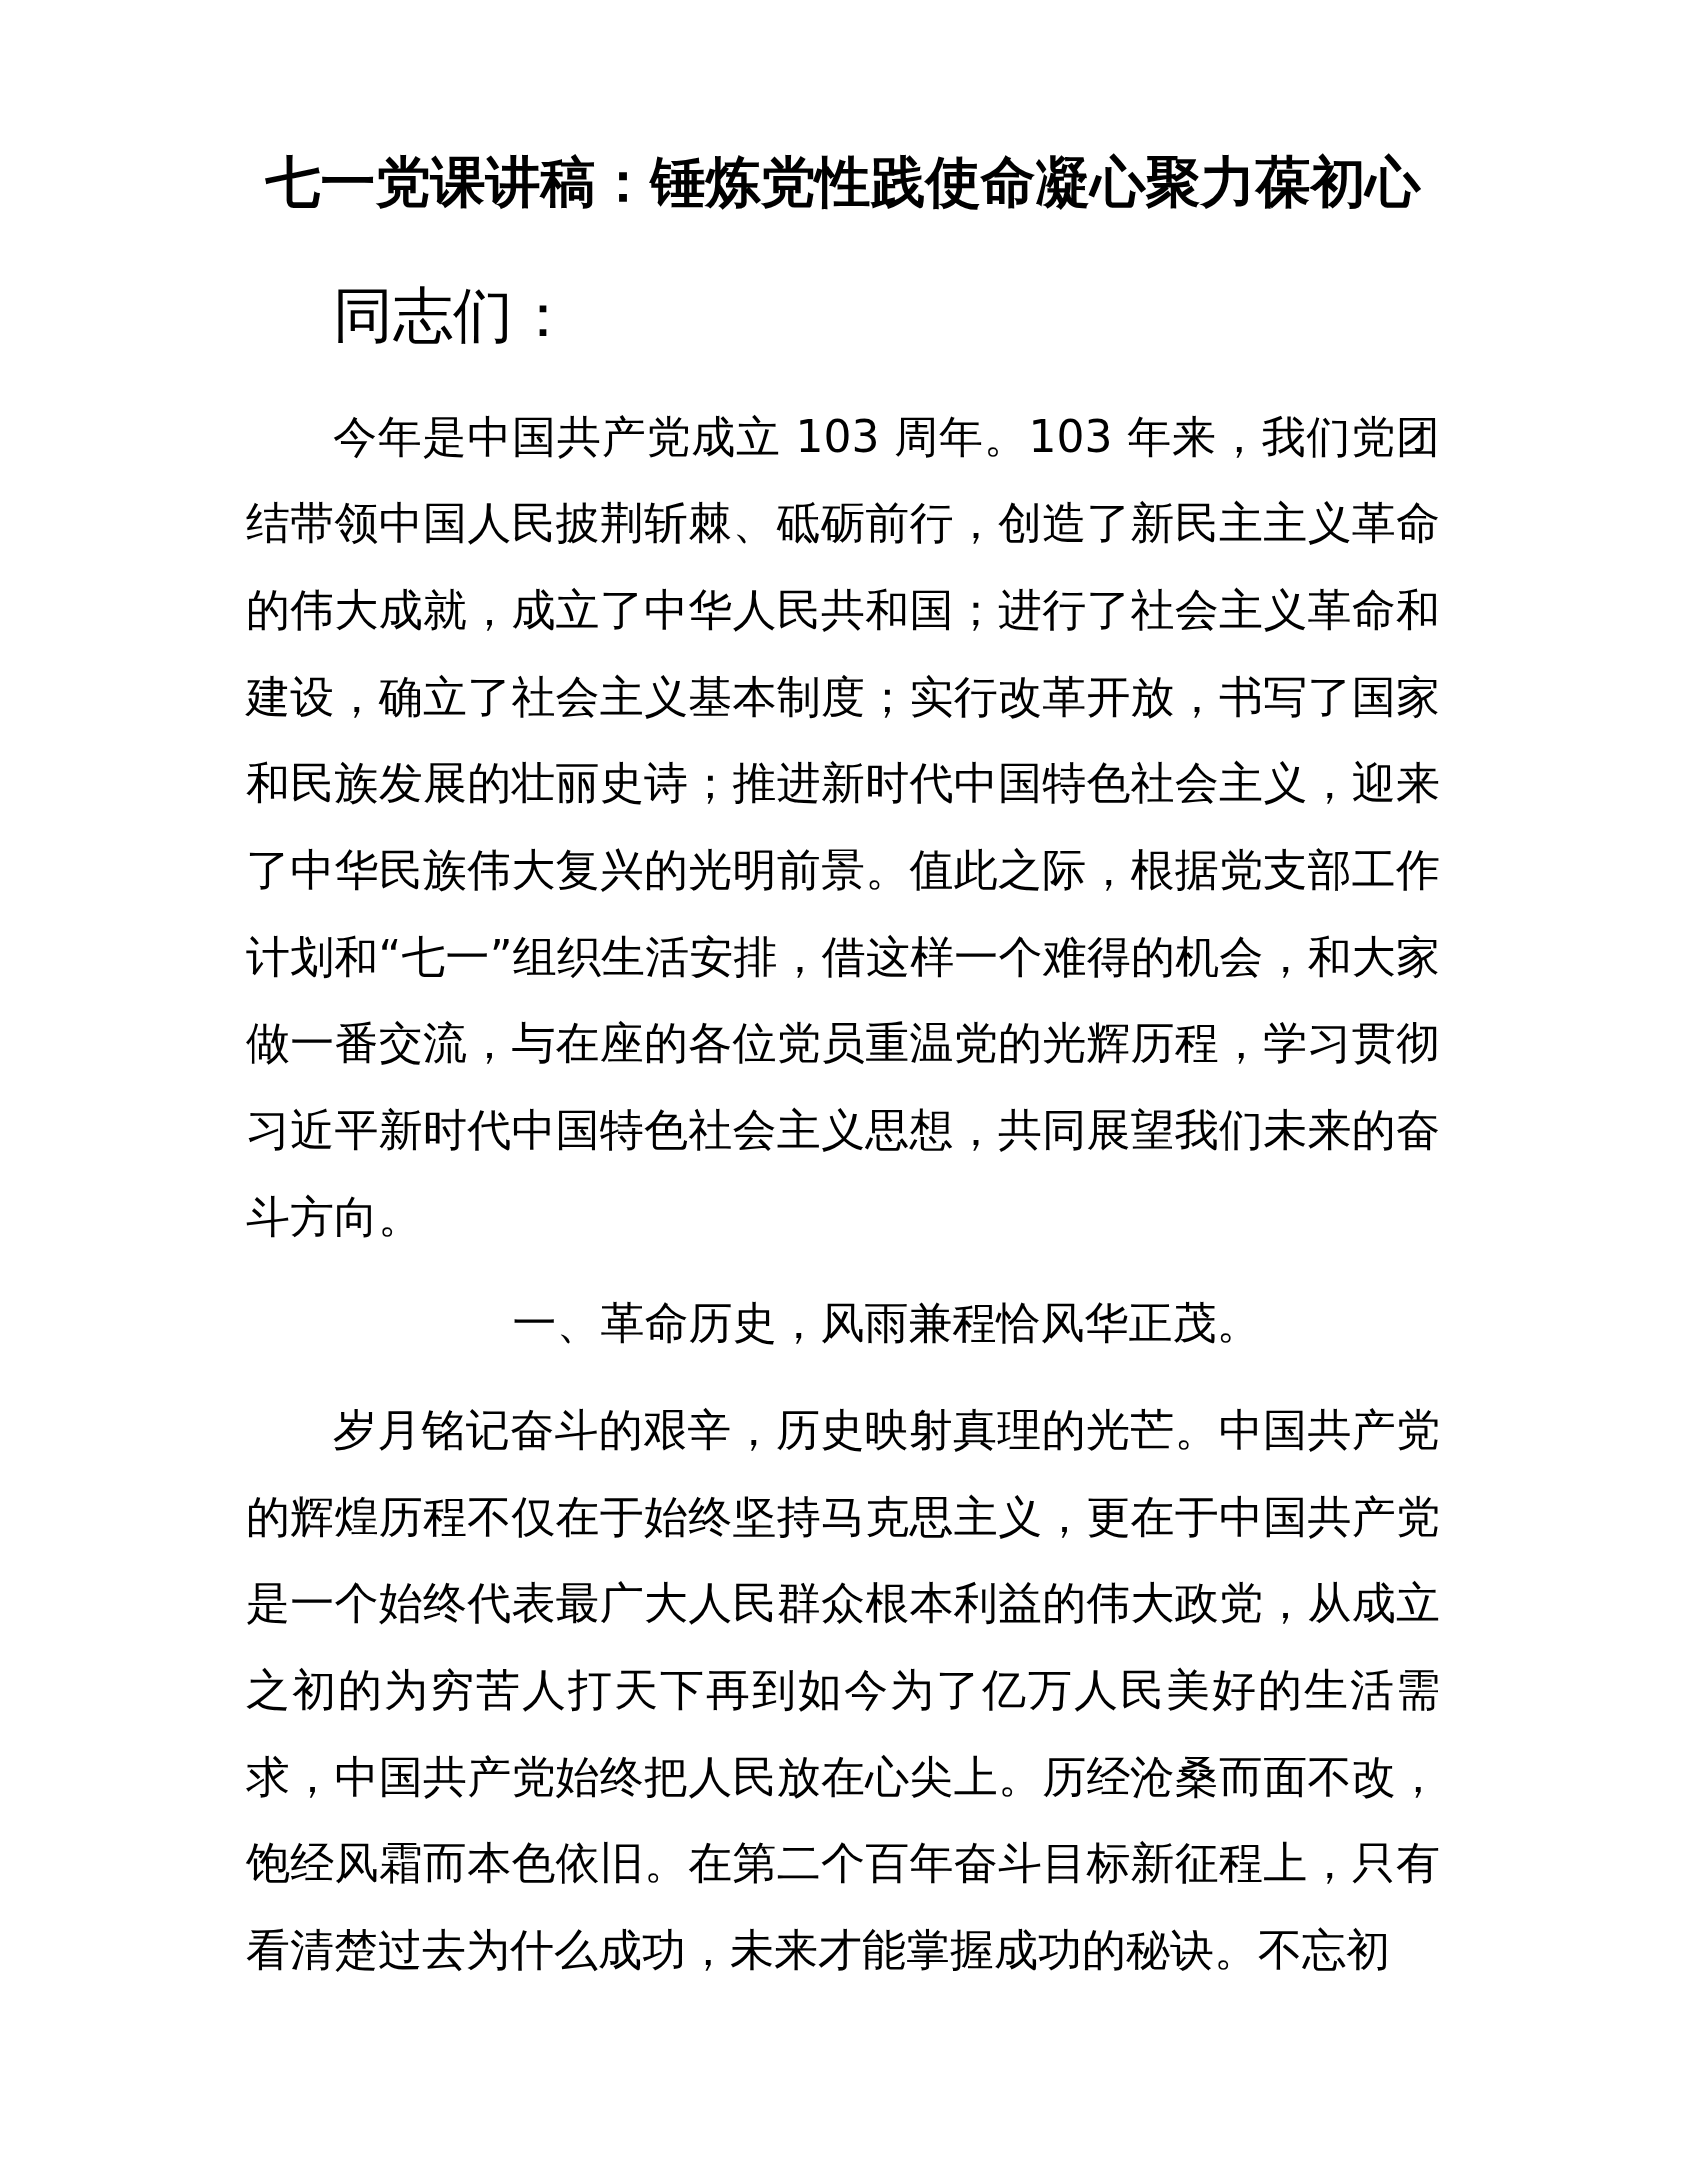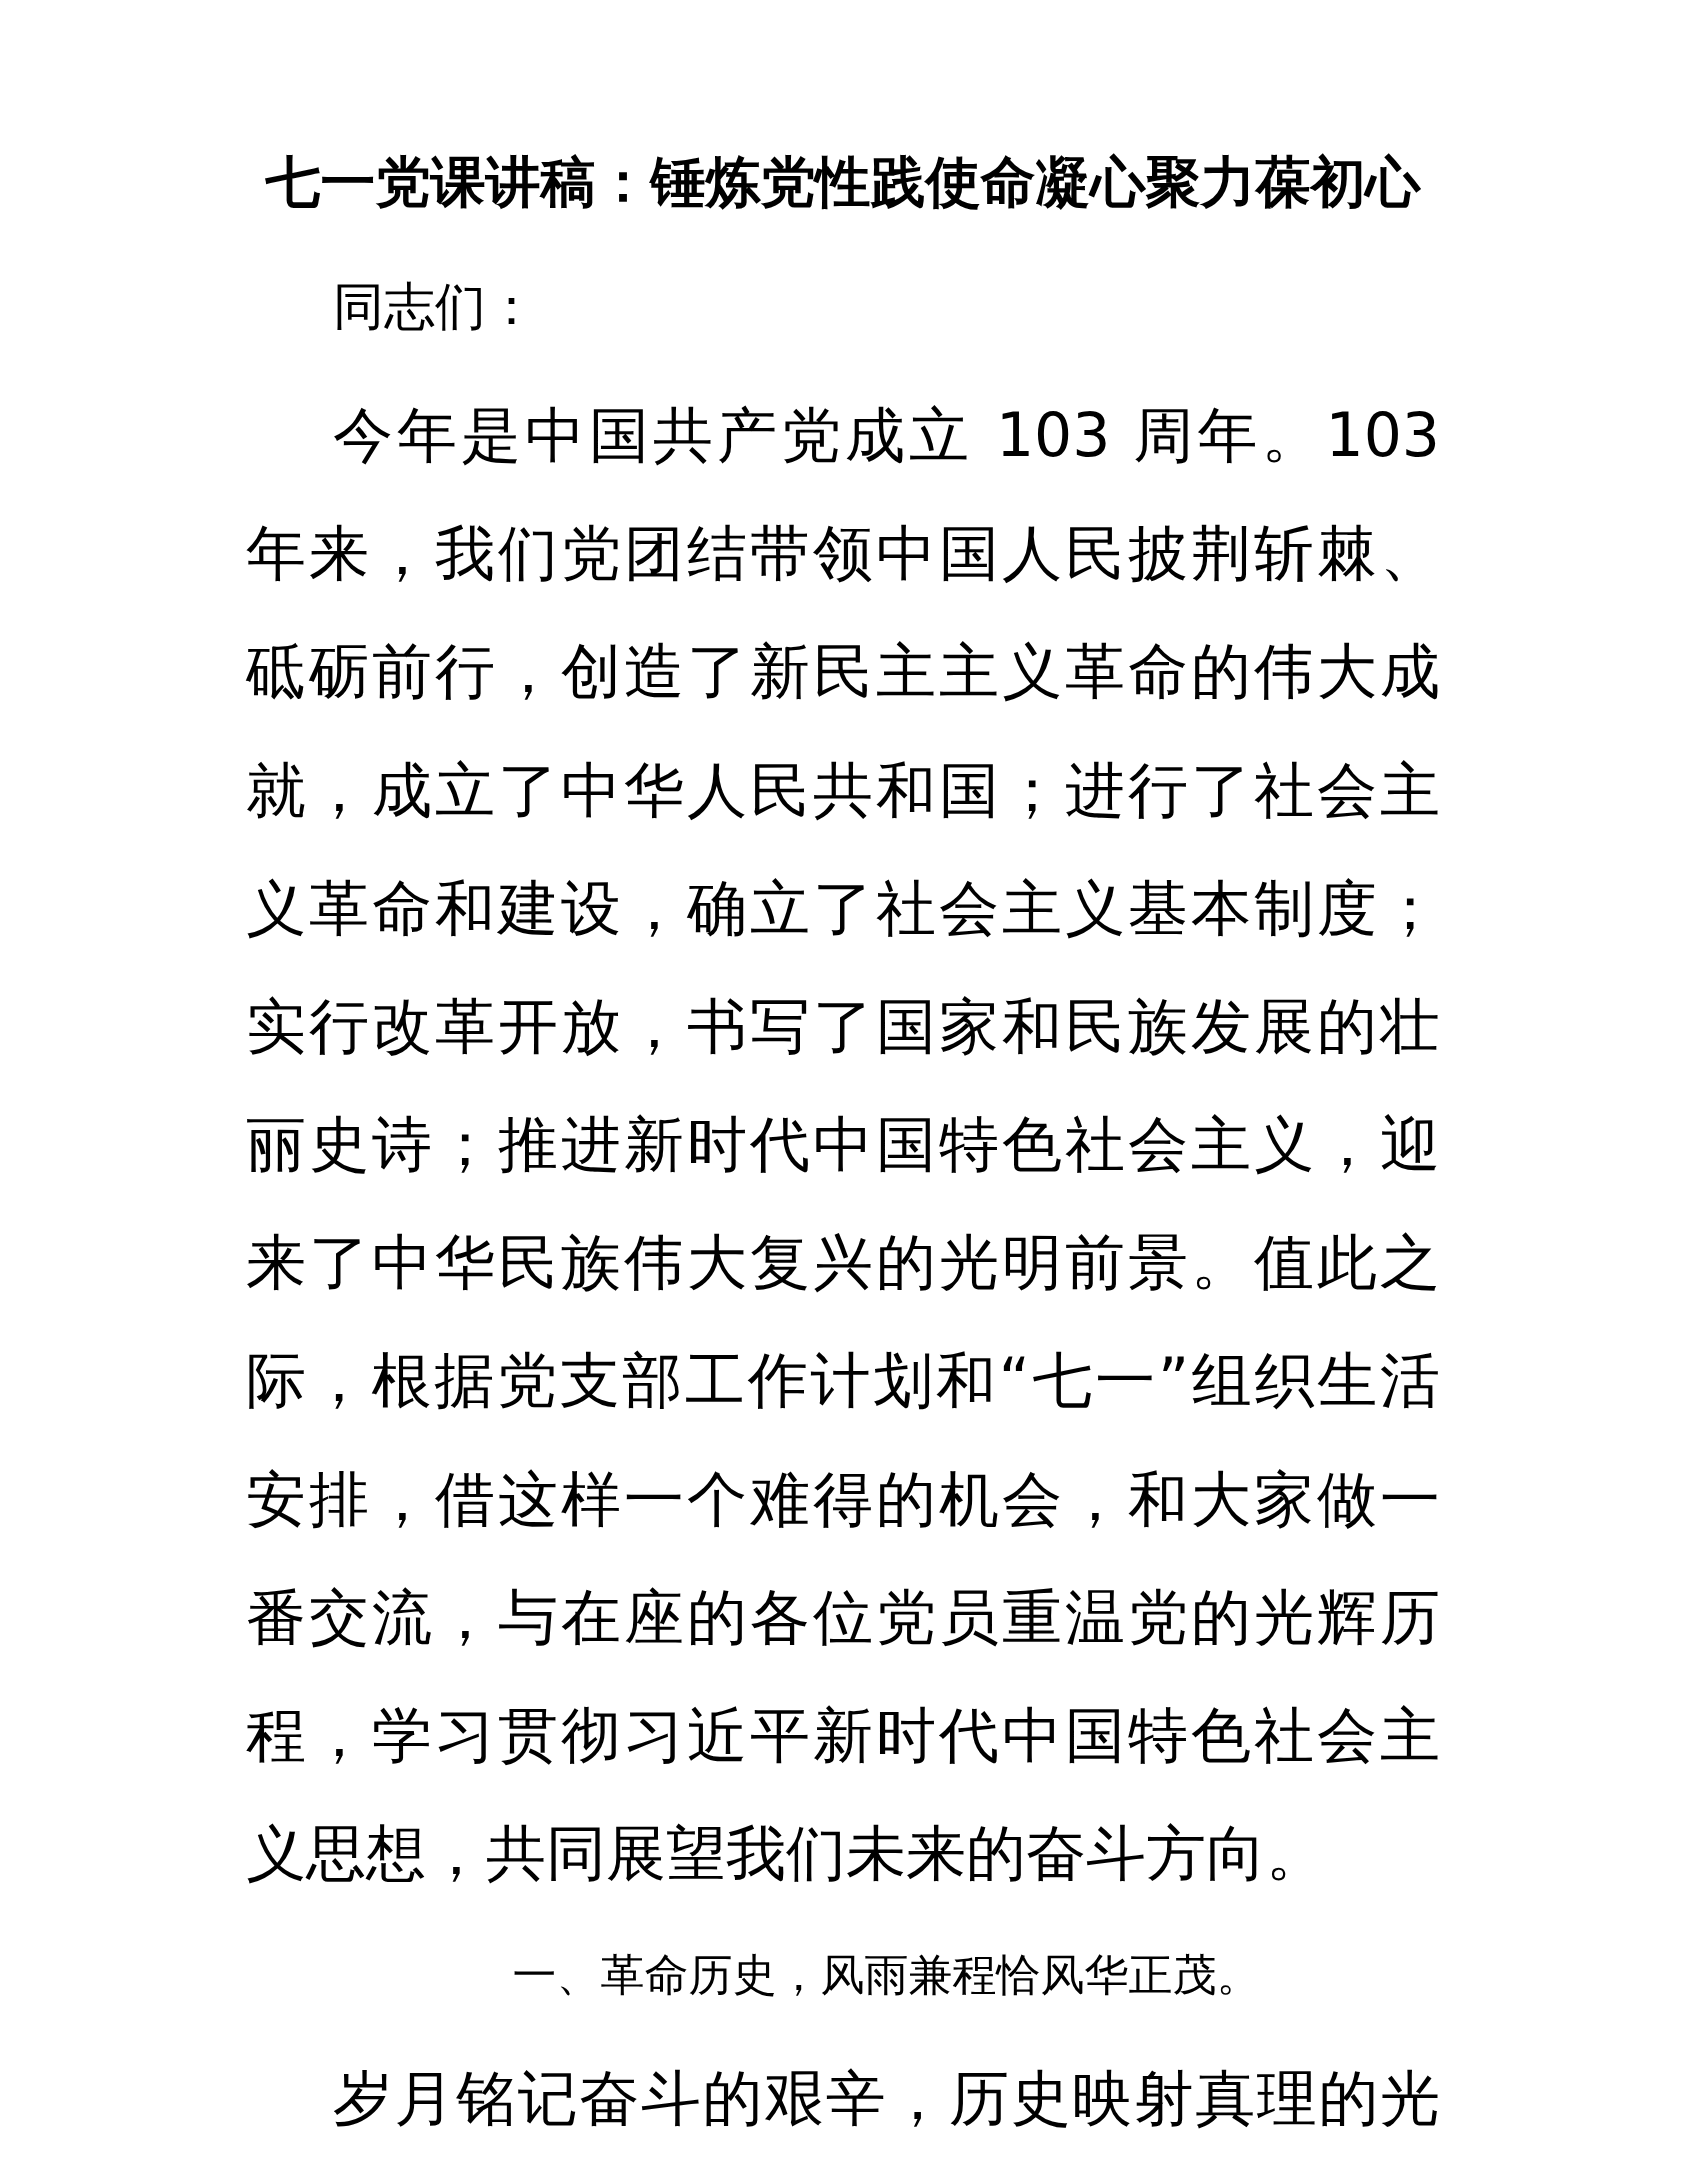--- a/index.html
+++ b/index.html
@@ -27,29 +27,29 @@
     font-size: 55px;
     font-weight: 700;
     line-height: 1.30;
     text-align: center;
     letter-spacing: 0px;
     margin: 0;
     padding-top: 147px;
     word-break: break-all;
   }
   .salutation {
-    font-size: 51px;
+    font-size: 60px;
     line-height: 1.95;
     margin: 0;
     padding-top: 38px;
     text-indent: 87px;
     word-break: break-all;
   }
   .para {
-    font-size: 60px;
+    font-size: 44px;
     line-height: 1.97;
     margin: 0;
     padding-top: 20px;
     text-indent: 87px;
     text-align: justify;
     text-justify: inter-character;
     word-break: break-all;
   }
   .section-heading {
     font-size: 44px;

